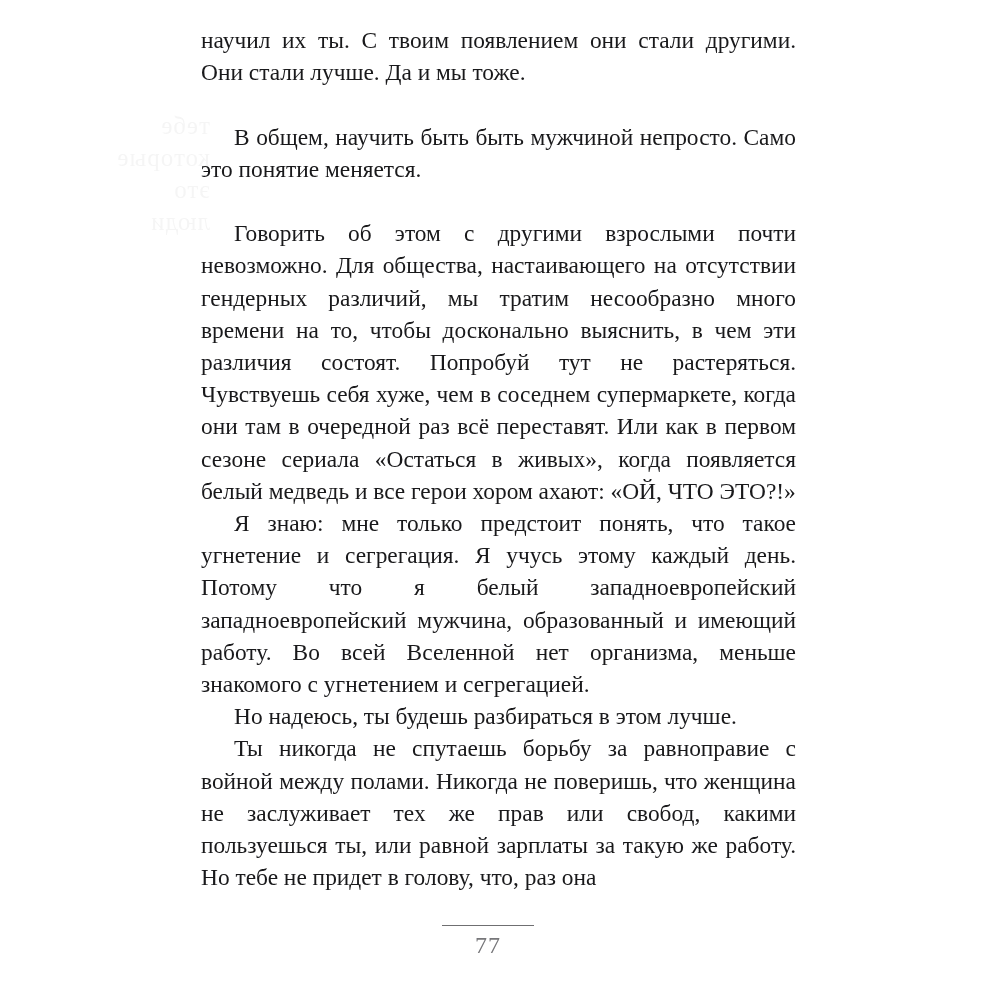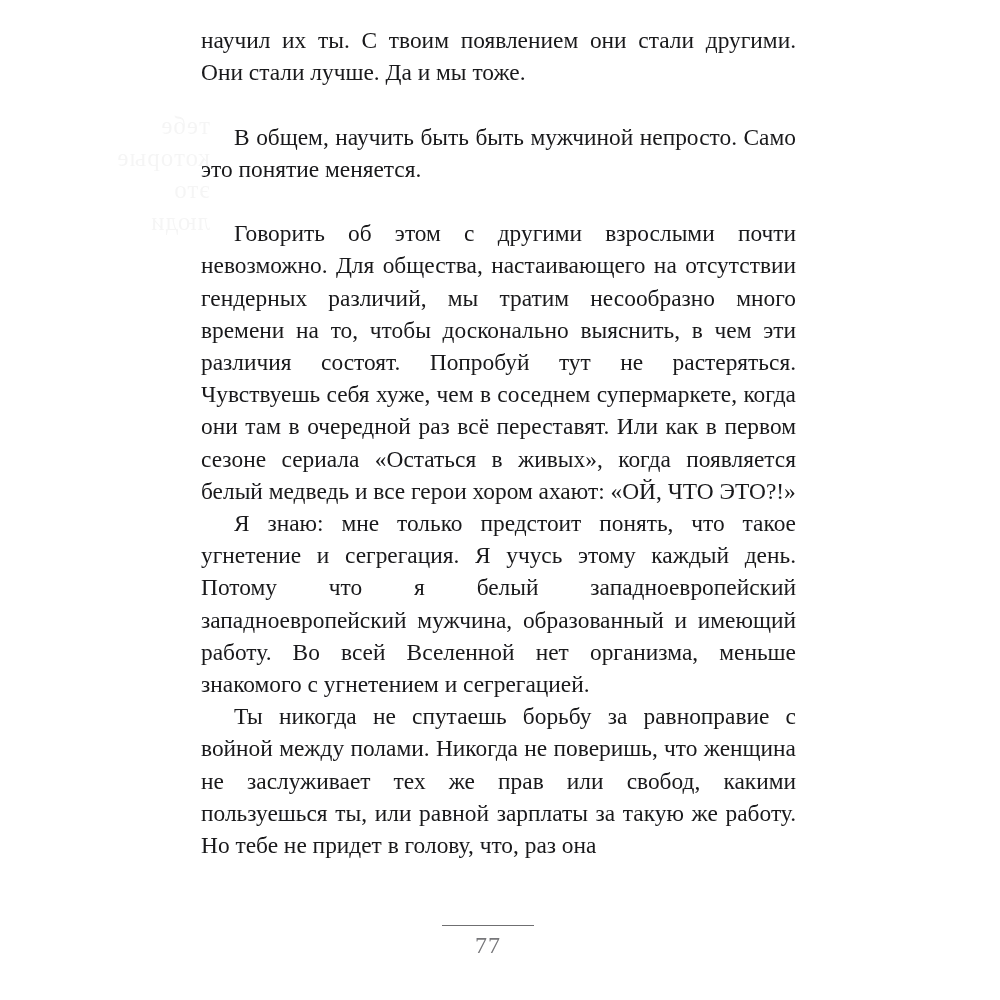--- a/index.html
+++ b/index.html
@@ -107,20 +107,21 @@
     <div class="block-gap"></div>
 
     <p class="para">В общем, научить быть быть мужчиной непросто. Само это понятие меняется.</p>
 
     <div class="block-gap"></div>
 
     <p class="para">Говорить об этом с другими взрослыми почти невозможно. Для общества, настаивающего на отсутствии гендерных различий, мы тратим несообразно много времени на то, чтобы досконально выяснить, в чем эти различия состоят. Попробуй тут не растеряться. Чувствуешь себя хуже, чем в соседнем супермаркете, когда они там в очередной раз всё переставят. Или как в первом сезоне сериала «Остаться в живых», когда появляется белый медведь и все герои хором ахают: «ОЙ, ЧТО ЭТО?!»</p>
 
     <p class="para">Я знаю: мне только предстоит понять, что такое угнетение и сегрегация. Я учусь этому каждый день. Потому что я белый западноевропейский западноевропейский мужчина, образованный и имеющий работу. Во всей Вселенной нет организма, меньше знакомого с угнетением и сегрегацией.</p>
 
+    <p class="para">Но надеюсь, ты будешь разбираться в этом лучше.</p>
 
     <p class="para">Ты никогда не спутаешь борьбу за равноправие с войной между полами. Никогда не поверишь, что женщина не заслуживает тех же прав или свобод, какими пользуешься ты, или равной зарплаты за такую же работу. Но тебе не придет в голову, что, раз она</p>
 
   </div>
 
   <div class="footer">
     <div class="footer-rule"></div>
     <div class="page-number">77</div>
   </div>
 

